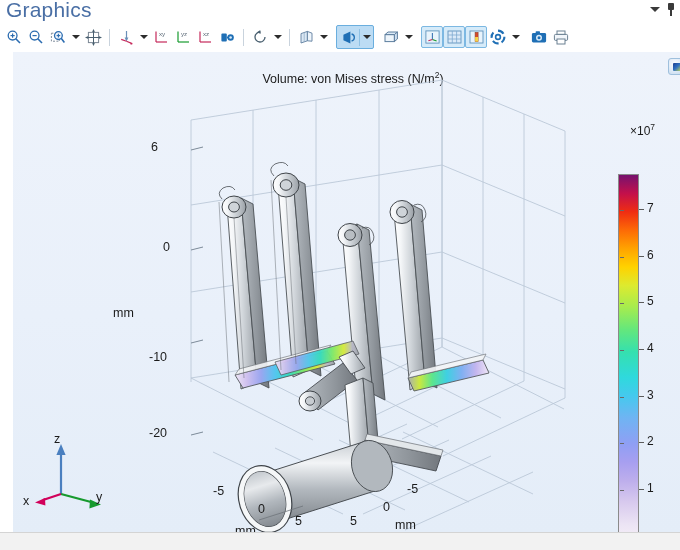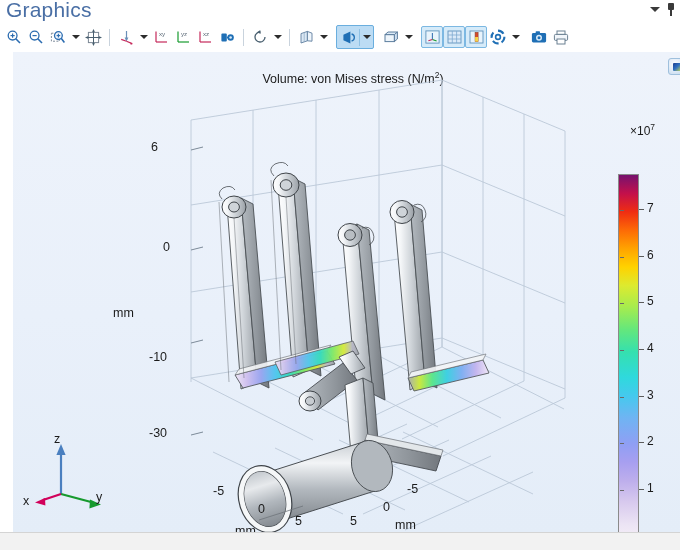--- a/index.html
+++ b/index.html
@@ -507,21 +507,21 @@
         <path d="M206 150 L216 330"></path>
         <path d="M258 128 L268 318"></path>
         <path d="M221 166 L231 326"></path>
         <path d="M273 145 L283 312"></path>
       </g>
     </svg>
 
     <div class="ax" style="left:138px;top:88px;">6</div>
     <div class="ax" style="left:150px;top:188px;">0</div>
     <div class="ax" style="left:136px;top:298px;">-10</div>
-    <div class="ax" style="left:136px;top:374px;">-30</div>
+    <div class="ax" style="left:136px;top:374px;">-20</div>
     <div class="ax" style="left:100px;top:254px;">mm</div>
 
     <div class="ax" style="left:200px;top:432px;">-5</div>
     <div class="ax" style="left:245px;top:450px;">0</div>
     <div class="ax" style="left:282px;top:462px;">5</div>
     <div class="ax" style="left:222px;top:472px;">mm</div>
 
     <div class="ax" style="left:337px;top:462px;">5</div>
     <div class="ax" style="left:370px;top:448px;">0</div>
     <div class="ax" style="left:394px;top:430px;">-5</div>

